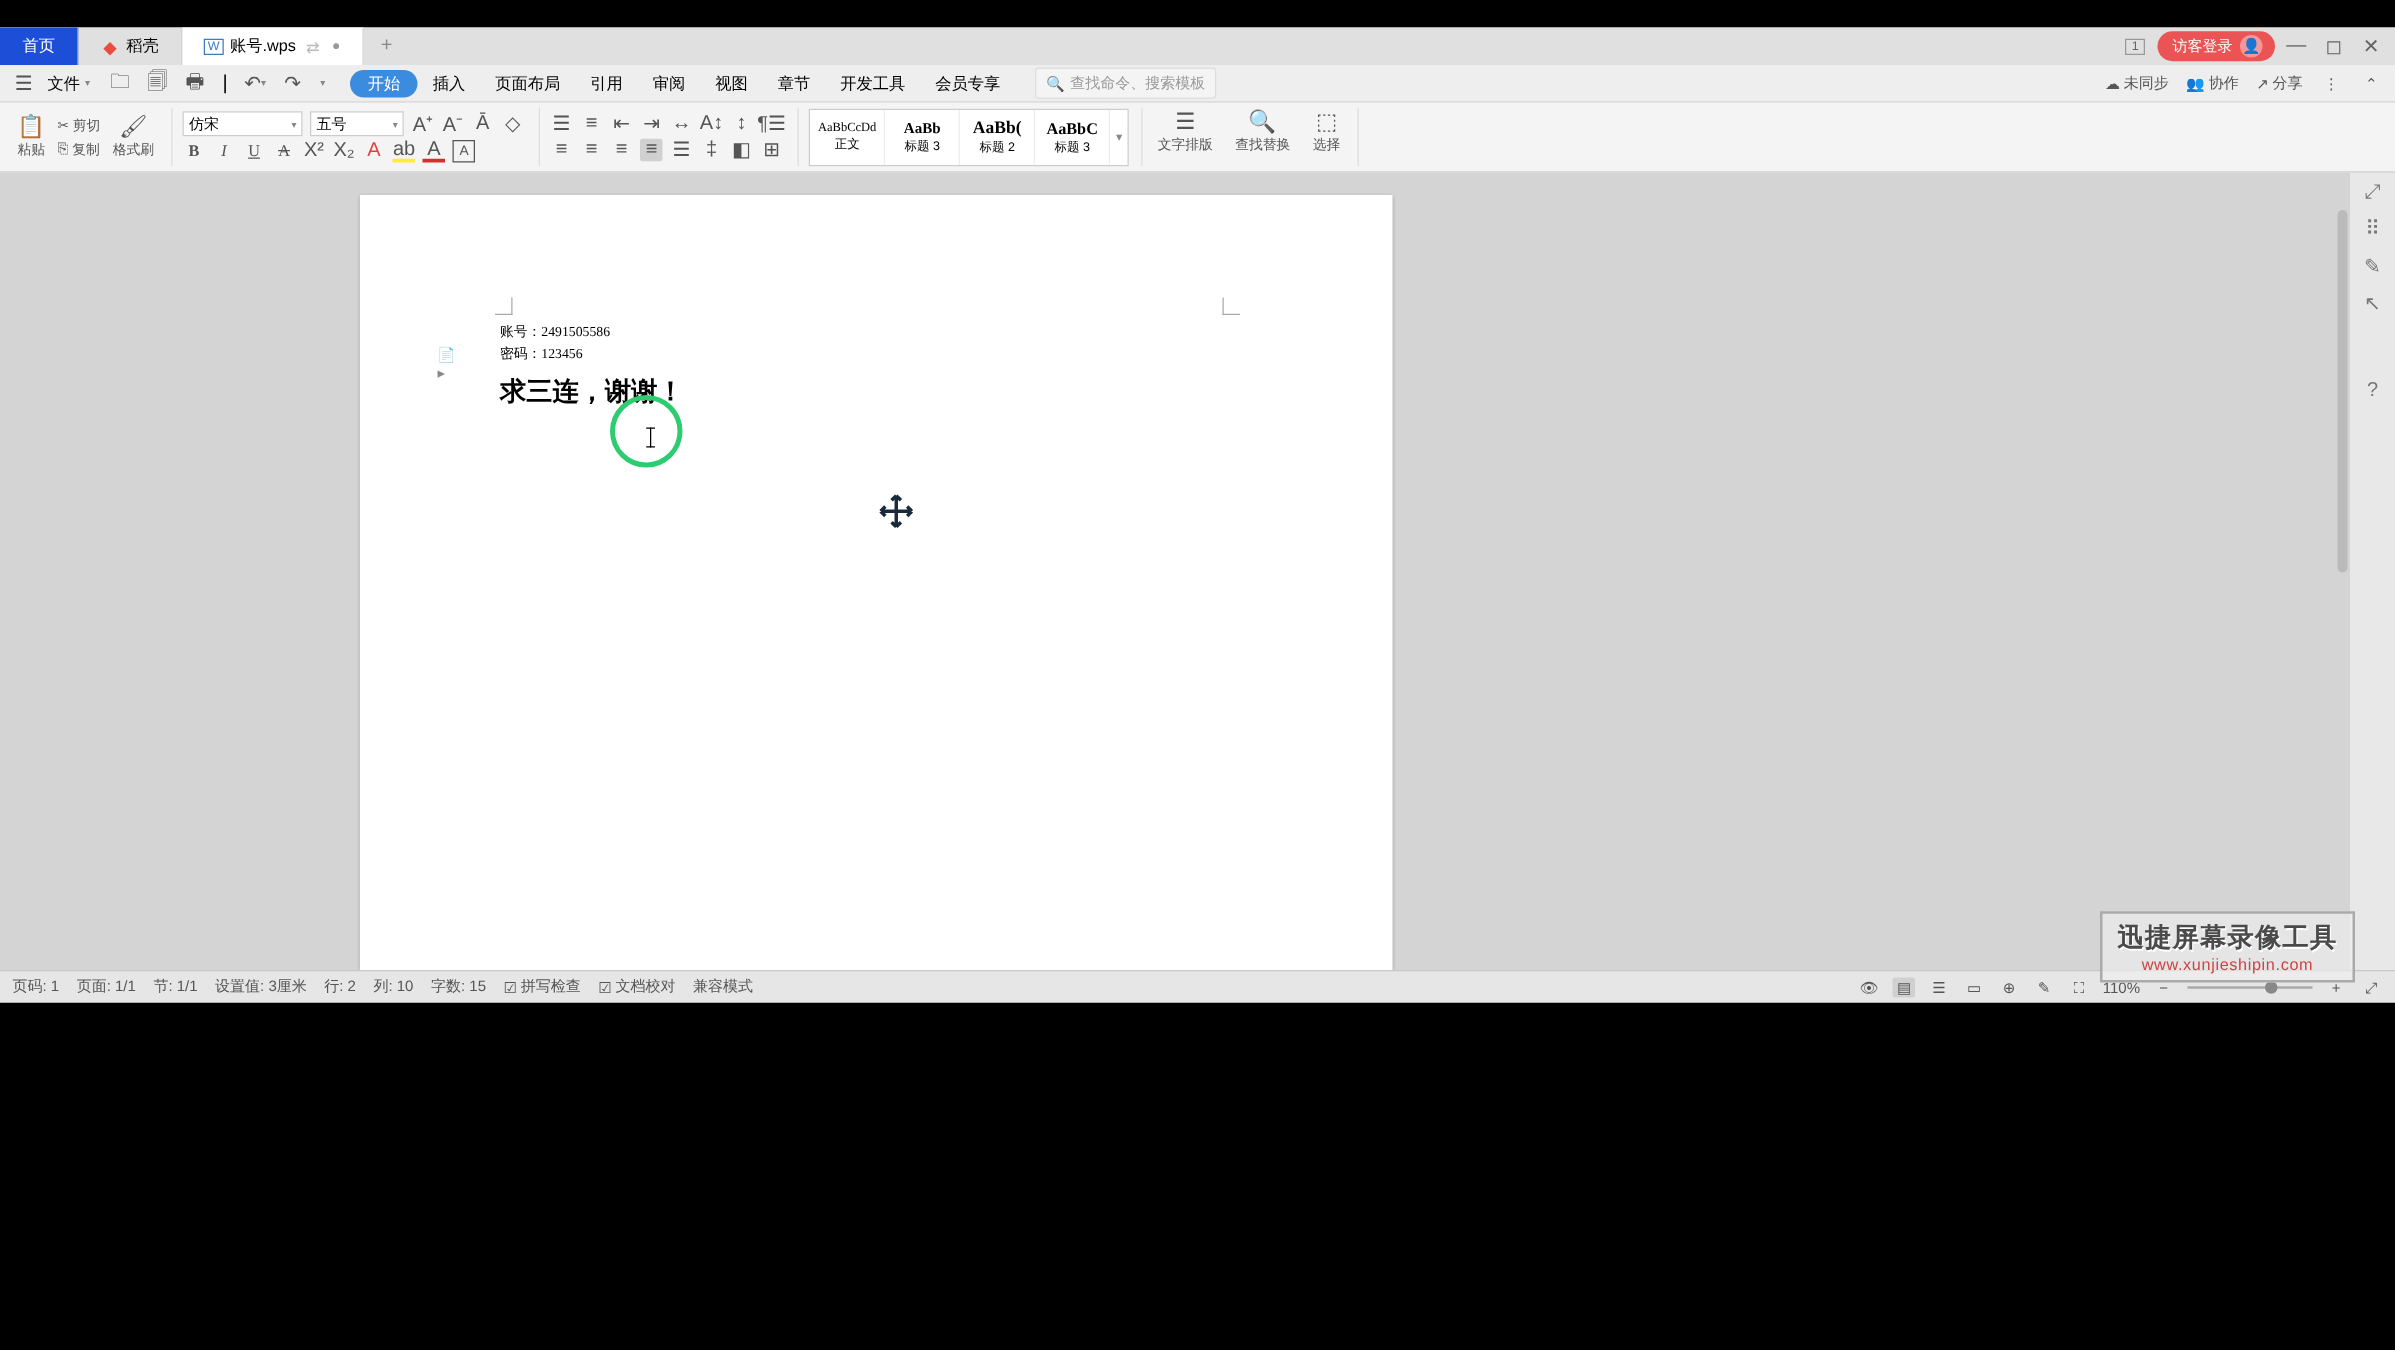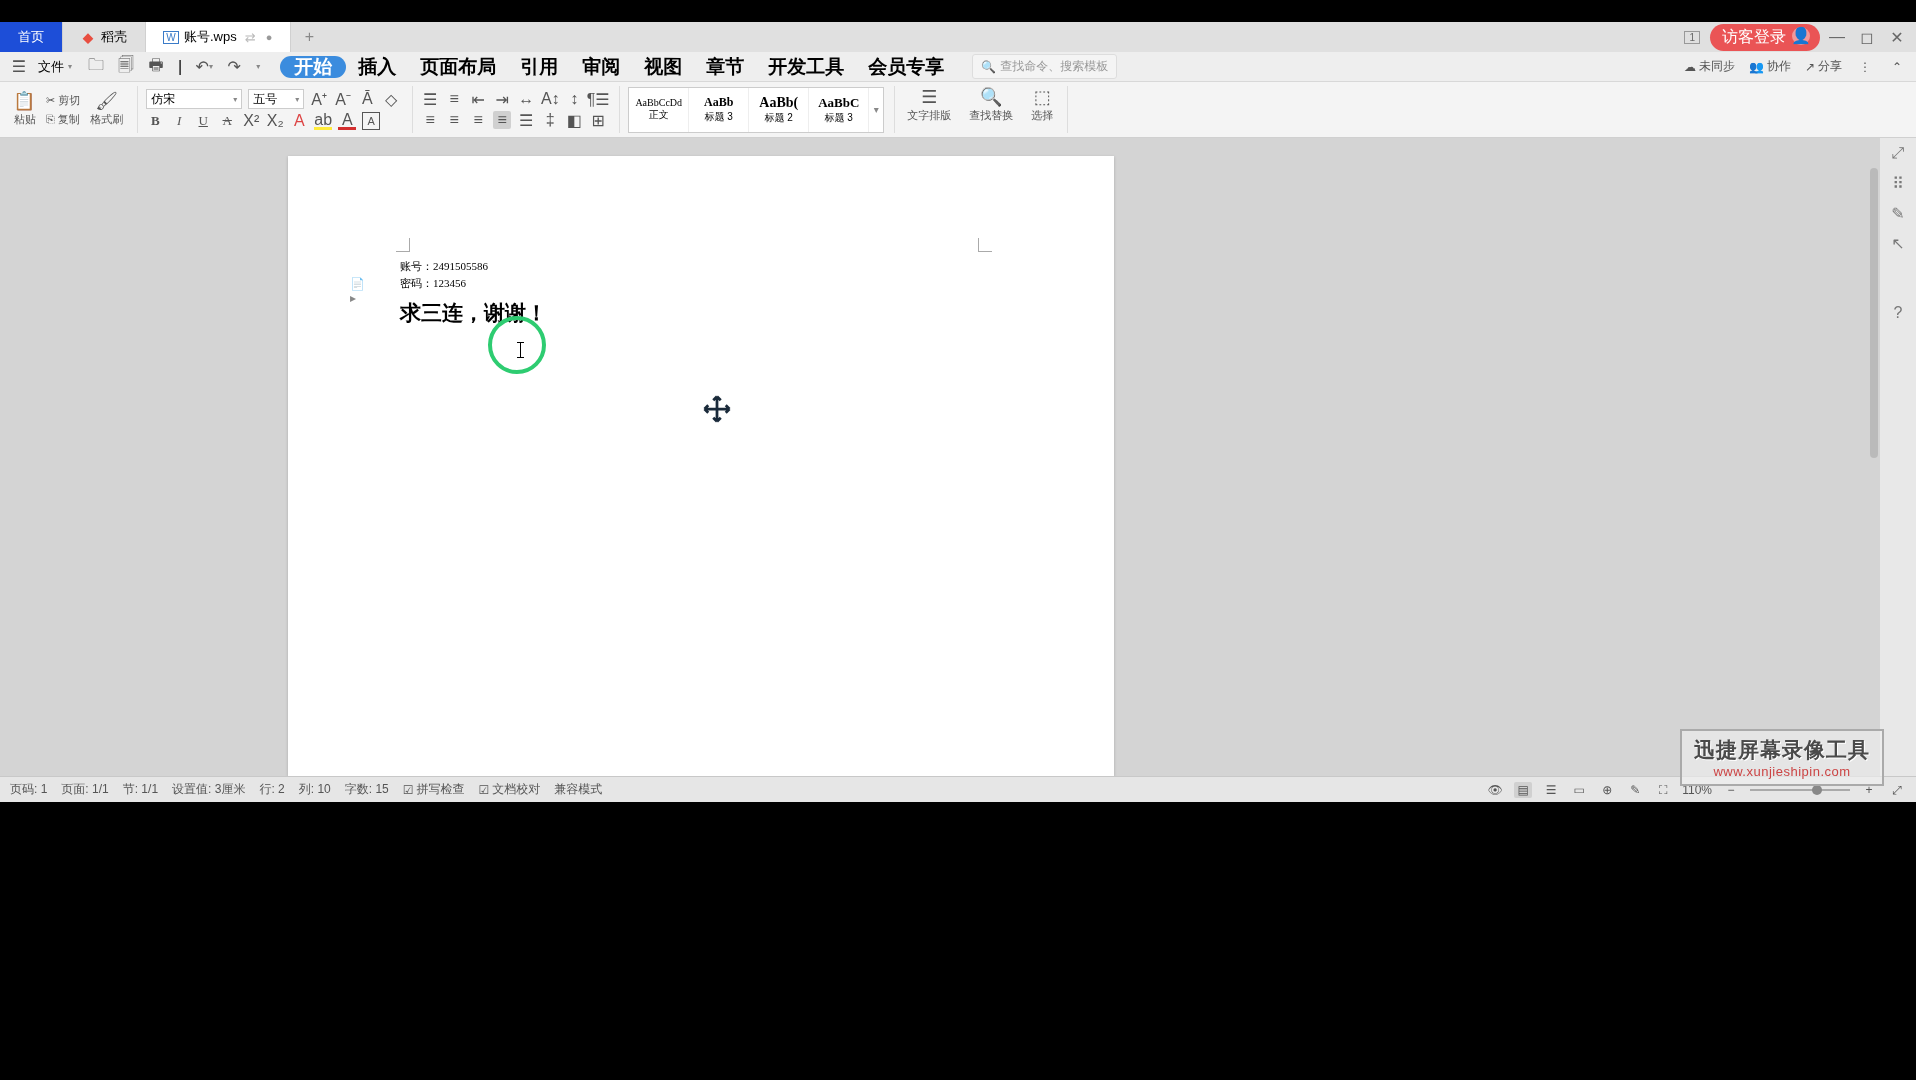--- a/index.html
+++ b/index.html
@@ -14,47 +14,47 @@
 .tab { display: flex; align-items: center; padding: 0 18px; font-size: 13px; cursor: pointer; border-right: 1px solid #d0d0d0; position: relative; }
 .tab.active-blue { background: #1d4ed8; color: #fff; }
 .tab.active-doc { background: #fff; }
 .tab-icon { width: 14px; height: 14px; margin-right: 6px; display: inline-flex; align-items: center; justify-content: center; }
 .doke-icon { color: #e84e40; font-weight: bold; }
 .doc-icon::before { content: "W"; color: #3a7bc8; font-size: 10px; border: 1px solid #3a7bc8; padding: 0 2px; }
 .tab-close { margin-left: 10px; color: #999; font-size: 11px; }
 .tab-sync { margin-left: 8px; color: #bbb; }
 .tab-add { width: 36px; display: flex; align-items: center; justify-content: center; color: #888; font-size: 16px; cursor: pointer; }
 .titlebar-right { position: absolute; right: 6px; top: 0; height: 30px; display: flex; align-items: center; gap: 4px; }
-.login-pill { background: #ea5455; color: #fff; border-radius: 14px; padding: 3px 10px 3px 12px; font-size: 16px; display: flex; align-items: flex-start; gap: 6px; }
+.login-pill { background: #ea5455; color: #fff; border-radius: 14px; padding: 3px 10px 3px 12px; font-size: 12px; display: flex; align-items: flex-end; gap: 6px; }
 .avatar-circ { width: 18px; height: 18px; background: rgba(255,255,255,.4); border-radius: 50%; display: flex; align-items: center; justify-content: center; }
 .winbtn { width: 26px; height: 20px; display: flex; align-items: center; justify-content: center; color: #666; cursor: pointer; }
 .badge-sq { border: 1px solid #999; color: #666; font-size: 10px; padding: 0 4px; margin-right: 6px; }
 
 
 .menubar { height: 30px; display: flex; align-items: center; position: relative; border-bottom: 1px solid #d8d8d8; background: #eee; }
 .hamburger { margin: 0 6px 0 10px; }
 .file-menu { font-size: 13px; padding: 2px 4px; display: flex; align-items: center; gap: 4px; cursor: pointer; }
 .qat { display: flex; gap: 14px; margin: 0 12px; align-items: center; }
 .qat-ico { width: 16px; height: 16px; display: flex; align-items: center; justify-content: center; color: #555; cursor: pointer; }
 .ribbon-tabs { display: flex; margin-left: 8px; align-items: center; height: 100%; }
-.rtab { padding: 0 12px; font-size: 19px; height: 100%; display: flex; align-items: center; cursor: pointer; font-weight: bold; }
+.rtab { padding: 0 12px; font-size: 13px; height: 100%; display: flex; align-items: center; cursor: pointer; }
 .rtab.active { background: #3b8cde; color: #fff; border-radius: 12px; height: 22px; padding: 0 14px; }
 .search-box { margin-left: 16px; display: flex; align-items: center; background: #f4f4f4; border-radius: 3px; padding: 3px 8px; font-size: 12px; color: #999; gap: 4px; border: 1px solid #ddd; }
 .menubar-right { position: absolute; right: 10px; display: flex; align-items: center; gap: 14px; font-size: 12px; color: #555; }
 .mr-item { display: flex; align-items: center; gap: 3px; cursor: pointer; }
 
 
 .ribbon { height: 56px; background: #f4f4f4; border-bottom: 1px solid #d0d0d0; display: flex; align-items: stretch; padding: 4px 10px; gap: 8px; }
 .group { display: flex; flex-direction: column; justify-content: center; gap: 2px; border-right: 1px solid #ddd; padding-right: 10px; }
 .group-2row { display: flex; flex-direction: column; gap: 3px; border-right: 1px solid #ddd; padding-right: 12px; justify-content: center; }
 .row { display: flex; gap: 6px; align-items: center; }
 .big-btn { display: flex; flex-direction: column; align-items: center; font-size: 11px; color: #555; cursor: pointer; gap: 2px; padding: 2px 4px; }
 .small-btn { display: flex; align-items: center; font-size: 11px; color: #555; cursor: pointer; gap: 3px; }
 .font-sel { width: 96px; height: 20px; border: 1px solid #ccc; background: #fff; font-size: 12px; padding: 0 4px; display: flex; align-items: center; justify-content: space-between; }
-.size-sel { width: 56px; height: 20px; border: 1px solid #ccc; background: #fff; font-size: 12px; padding: 0 4px; display: flex; align-items: center; justify-content: space-between; }
+.size-sel { width: 75px; height: 20px; border: 1px solid #ccc; background: #fff; font-size: 12px; padding: 0 4px; display: flex; align-items: center; justify-content: space-between; }
 .ico { width: 18px; height: 18px; display: inline-flex; align-items: center; justify-content: center; color: #555; cursor: pointer; }
 .style-gallery { display: flex; border: 1px solid #ccc; background: #fff; height: 46px; }
 .style-item { width: 60px; display: flex; flex-direction: column; align-items: center; justify-content: center; font-size: 10px; border-right: 1px solid #eee; cursor: pointer; }
 .style-preview { font-family: serif; text-align: center; }
 .gallery-more { width: 14px; display: flex; align-items: center; justify-content: center; color: #888; font-size: 10px; }
 .bold-b { font-weight: bold; font-family: serif; font-size: 13px; }
 .italic-i { font-style: italic; font-family: serif; font-size: 13px; }
 .underline-u { text-decoration: underline; font-family: serif; font-size: 13px; }
 .strike-a { text-decoration: line-through; font-family: serif; font-size: 13px; }
 .bg-active { background: #d0d0d0; padding: 1px 2px; border-radius: 2px; }

